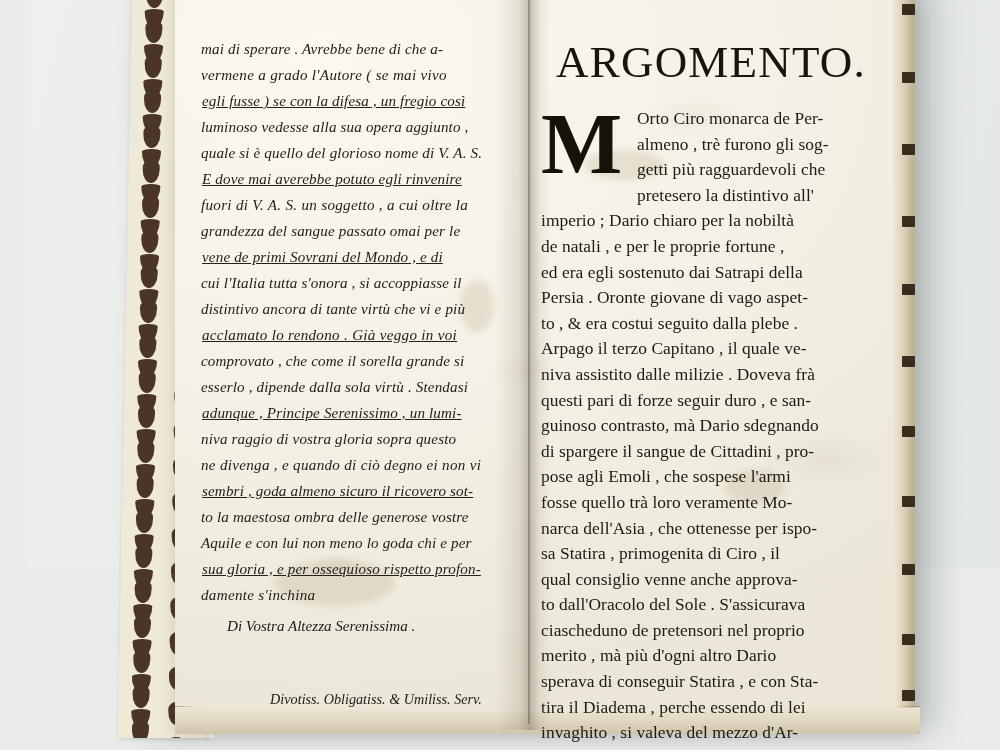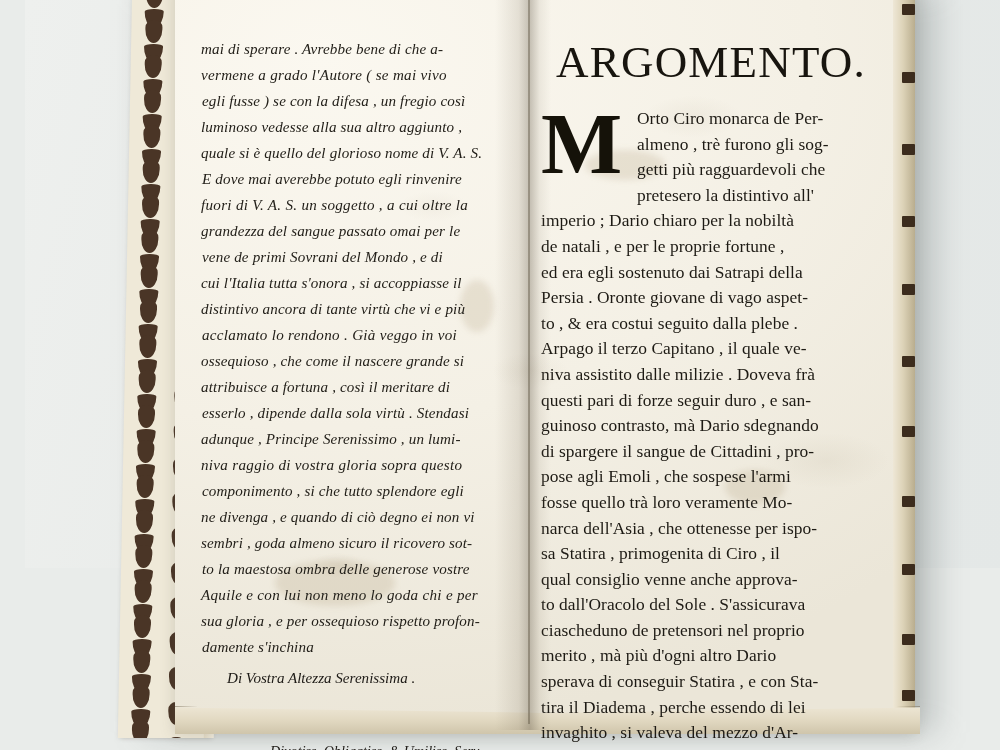--- a/index.html
+++ b/index.html
@@ -143,21 +143,21 @@
     font-family: "Liberation Serif", serif;
     font-style: italic;
     font-size: 15.1px;
     line-height: 26.0px;
     text-align: justify;
     letter-spacing: 0.15px;
     color: #23201a;
   }
   .italic-body .ln { display: block; white-space: nowrap; }
   
-  .italic-body .ln:nth-child(3n)   { margin-left: 1px; }
+  .italic-body .ln:nth-child(3n)   { margin-left: 1px; text-decoration: underline; }
   .italic-body .ln:nth-child(5n+2) { letter-spacing: 0.3px; }
 
   .sig-close {
     font-style: italic;
     font-size: 15.1px;
     margin-top: 10px;
     padding-left: 26px;
     white-space: nowrap;
   }
   .sig-block {
@@ -307,35 +307,33 @@
   <div class="foxing" style="left:435px;top:280px;width:34px;height:52px;"></div>
   <div class="foxing" style="left:700px;top:470px;width:60px;height:34px;"></div>
   <div class="foxing" style="left:250px;top:560px;width:120px;height:46px;"></div>
   <div class="foxing" style="left:560px;top:150px;width:80px;height:30px;"></div>
 
   <div class="page page-left">
     <div class="italic-body" id="left-lines">
         <span class="ln">mai di sperare . Avrebbe bene di che a-</span>
         <span class="ln">vermene a grado l'Autore ( se mai vivo</span>
         <span class="ln">egli fusse ) se con la difesa , un fregio così</span>
-        <span class="ln">luminoso vedesse alla sua altro aggiunto ,</span>
+        <span class="ln">luminoso vedesse alla sua opera aggiunto ,</span>
         <span class="ln">quale si è quello del glorioso nome di V. A. S.</span>
         <span class="ln">E dove mai averebbe potuto egli rinvenire</span>
         <span class="ln">fuori di V. A. S. un soggetto , a cui oltre la</span>
         <span class="ln">grandezza del sangue passato omai per le</span>
         <span class="ln">vene de primi Sovrani del Mondo , e di</span>
         <span class="ln">cui l'Italia tutta s'onora , si accoppiasse il</span>
         <span class="ln">distintivo ancora di tante virtù che vi e più</span>
         <span class="ln">acclamato lo rendono . Già veggo in voi</span>
-        <span class="ln">ossequioso , che come il nascere grande si</span>
-        <span class="ln">attribuisce a fortuna , così il meritare di</span>
+        <span class="ln">comprovato , che come il sorella grande si</span>
         <span class="ln">esserlo , dipende dalla sola virtù . Stendasi</span>
         <span class="ln">adunque , Principe Serenissimo , un lumi-</span>
         <span class="ln">niva raggio di vostra gloria sopra questo</span>
-        <span class="ln">componimento , si che tutto splendore egli</span>
         <span class="ln">ne divenga , e quando di ciò degno ei non vi</span>
         <span class="ln">sembri , goda almeno sicuro il ricovero sot-</span>
         <span class="ln">to la maestosa ombra delle generose vostre</span>
         <span class="ln">Aquile e con lui non meno lo goda chi e per</span>
         <span class="ln">sua gloria , e per ossequioso rispetto profon-</span>
         <span class="ln">damente s'inchina</span>
       </div>
     <div class="sig-close">Di Vostra Altezza Serenissima .</div>
     <div class="sig-block">Divotiss. Obligatiss. &amp; Umiliss. Serv.</div>
 

